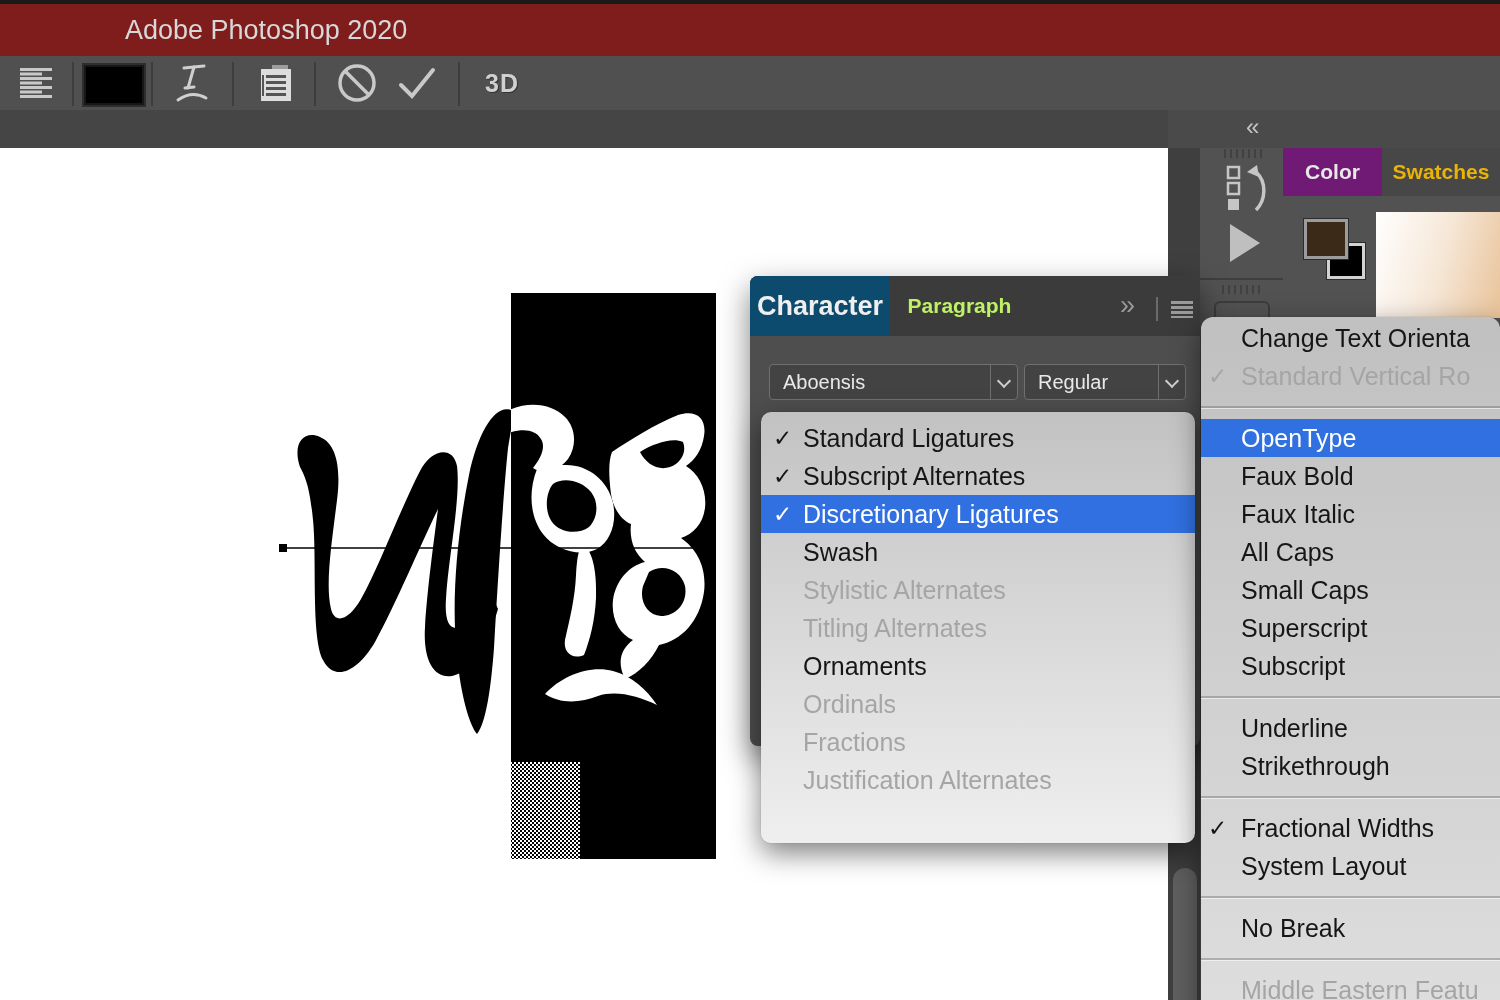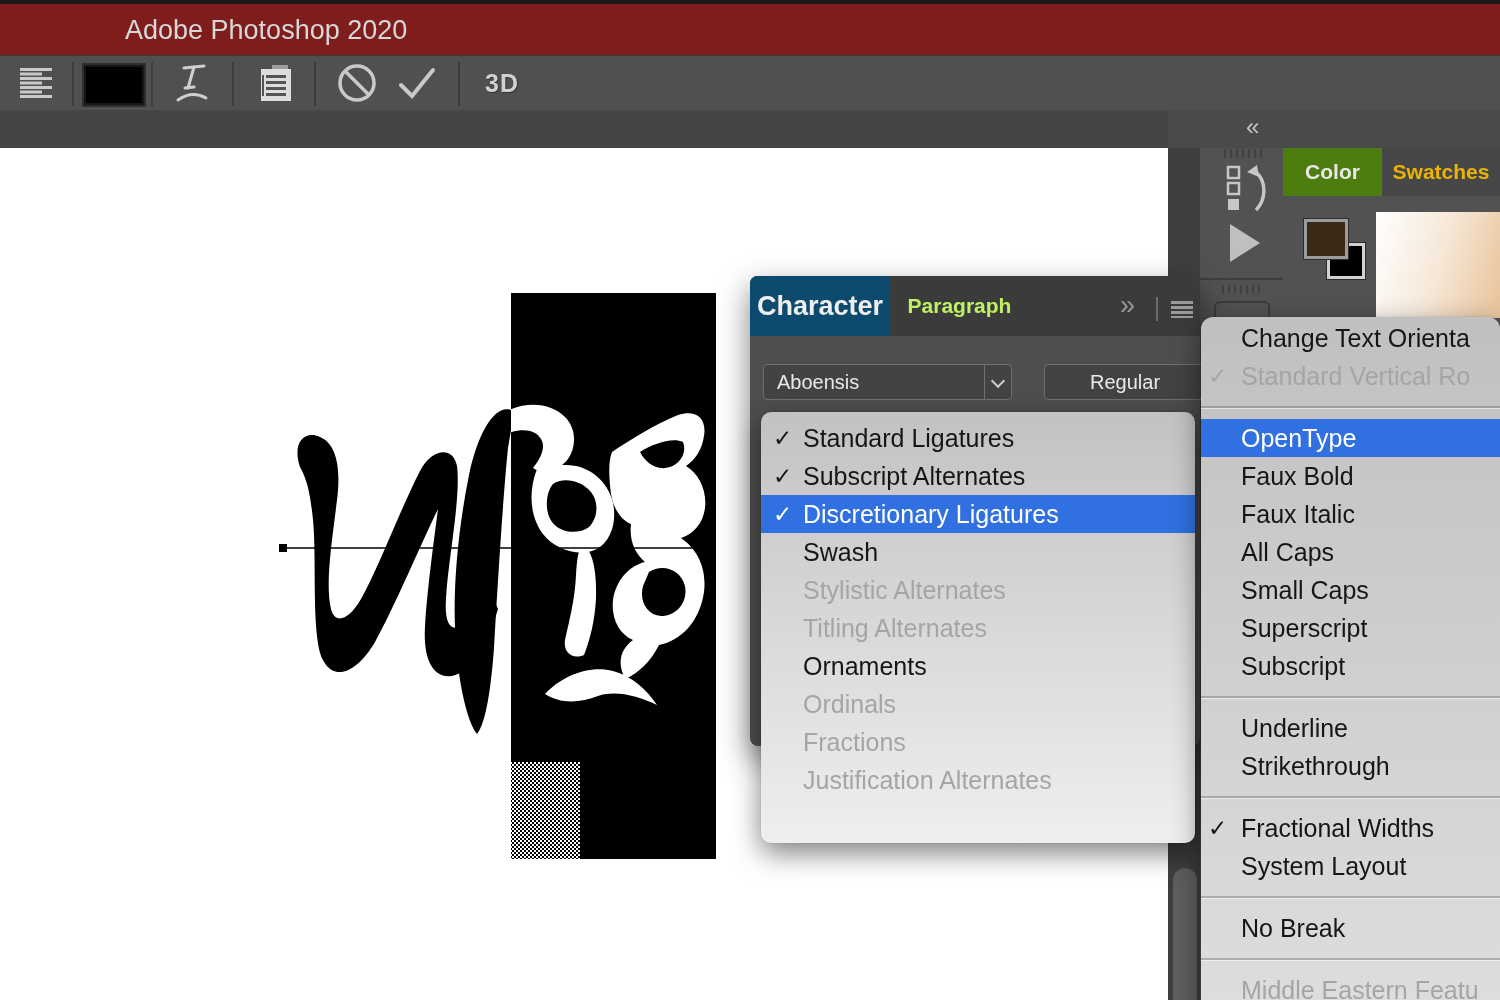--- a/index.html
+++ b/index.html
@@ -32,41 +32,41 @@
   
   .dock-strip{left:1168px;top:110px;width:332px;height:38px;background:#4a4a4a;}
   .dock-collapse{position:absolute;left:1246px;top:113px;color:#c4c4c4;font-size:24px;letter-spacing:1px;}
   .icon-col{left:1200px;top:148px;width:83px;height:852px;background:#525252;border-right:2px solid #3e3e3e;}
   .grip{position:absolute;width:38px;height:9px;background:repeating-linear-gradient(90deg,#414141 0 2px,transparent 2px 6px);}
   .col-divider{position:absolute;left:1200px;top:278px;width:83px;height:2px;background:#3e3e3e;}
   .play-tri{position:absolute;left:1230px;top:224px;width:0;height:0;border-left:30px solid #bfbfbf;border-top:19px solid transparent;border-bottom:19px solid transparent;}
   .mini-panel-icon{position:absolute;left:1214px;top:301px;width:52px;height:30px;border:2px solid #3c3c3c;border-radius:6px;}
 
   .color-tabbar{left:1283px;top:148px;width:217px;height:48px;background:#474747;}
-  .tab-color{position:absolute;left:1283px;top:148px;width:99px;height:48px;background:#4d7c0f;display:flex;align-items:center;justify-content:center;color:#e8e8e8;font-size:21px;font-weight:bold;}
+  .tab-color{position:absolute;left:1283px;top:148px;width:99px;height:48px;background:#701a75;display:flex;align-items:center;justify-content:center;color:#e8e8e8;font-size:21px;font-weight:bold;}
   .tab-swatches{position:absolute;left:1382px;top:148px;width:118px;height:48px;display:flex;align-items:center;justify-content:center;color:#eab308;font-size:21px;font-weight:bold;}
   .color-body{left:1283px;top:196px;width:217px;height:804px;background:#525252;}
   .bg-swatch{left:1327px;top:243px;width:32px;height:30px;background:#000;border:3px solid #d2d2d2;outline:1px solid #2c2c2c;}
   .fg-swatch{left:1304px;top:219px;width:38px;height:34px;background:#3b2a17;border:3px solid #9c9c9c;outline:1px solid #2c2c2c;}
   .gradient-field{left:1376px;top:212px;width:124px;height:106px;background:linear-gradient(105deg,#ffffff 0%,#f6e8d8 50%,#e9c399 100%);}
 
   
   .char-panel{left:750px;top:276px;width:450px;height:470px;background:#4e4e4e;border-radius:8px;box-shadow:0 12px 30px rgba(0,0,0,.5);}
   .char-header{position:absolute;left:0;top:0;width:100%;height:60px;background:#3b3b3b;border-radius:8px 8px 0 0;}
   .char-tab-active{position:absolute;left:0;top:0;width:140px;height:60px;background:#0c4a6e;border-radius:8px 0 0 0;display:flex;align-items:center;justify-content:center;color:#efefef;font-size:27px;font-weight:bold;}
   .char-tab-inactive{position:absolute;left:152px;top:0;width:115px;height:60px;display:flex;align-items:center;justify-content:center;color:#bef264;font-size:21px;font-weight:bold;}
   .hdr-chevrons{position:absolute;left:370px;top:14px;color:#9a9a9a;font-size:27px;}
   .hdr-pipe{position:absolute;left:406px;top:21px;width:2px;height:24px;background:#6a6a6a;}
   .hdr-burger{position:absolute;left:421px;top:25px;width:22px;height:17px;background:repeating-linear-gradient(#9a9a9a 0 3px,transparent 3px 5px);}
   .dropdown{position:absolute;top:88px;height:34px;background:#434343;border:1px solid #707070;border-radius:4px;color:#e9e9e9;font-size:20px;display:flex;align-items:center;}
   .dd-label{padding-left:13px;flex:1;}
   .dd-chev{width:26px;height:100%;border-left:1px solid #707070;position:relative;}
   .dd-chev::after{content:"";position:absolute;left:8px;top:11px;width:8px;height:8px;border-right:2px solid #cfcfcf;border-bottom:2px solid #cfcfcf;transform:rotate(45deg);}
-  .dd-font{left:13px;width:247px;}
-  .dd-style{left:294px;width:160px;padding-left:32px;}
+  .dd-font{left:19px;width:247px;}
+  .dd-style{left:274px;width:160px;}
 
   
   .menu{box-shadow:0 10px 28px rgba(0,0,0,.5),0 0 1px rgba(0,0,0,.4);}
   .submenu{left:761px;top:412px;width:434px;height:431px;border-radius:10px;background:linear-gradient(#c2c2c3,#efefef);padding-top:7px;box-sizing:border-box;overflow:hidden;}
   .ctxmenu{left:1201px;top:317px;width:299px;height:700px;border-radius:12px 12px 0 0;background:linear-gradient(#c0c0c1,#dedede);padding-top:2px;box-sizing:border-box;}
   .menu-item{display:flex;align-items:center;height:38px;color:#161616;font-size:25px;white-space:nowrap;}
   .submenu .menu-item{padding-left:12px;}
   .ctxmenu .menu-item{padding-left:7px;}
   .mi-check{display:inline-block;font-size:23px;font-weight:600;}
   .submenu .mi-check{width:30px;}

